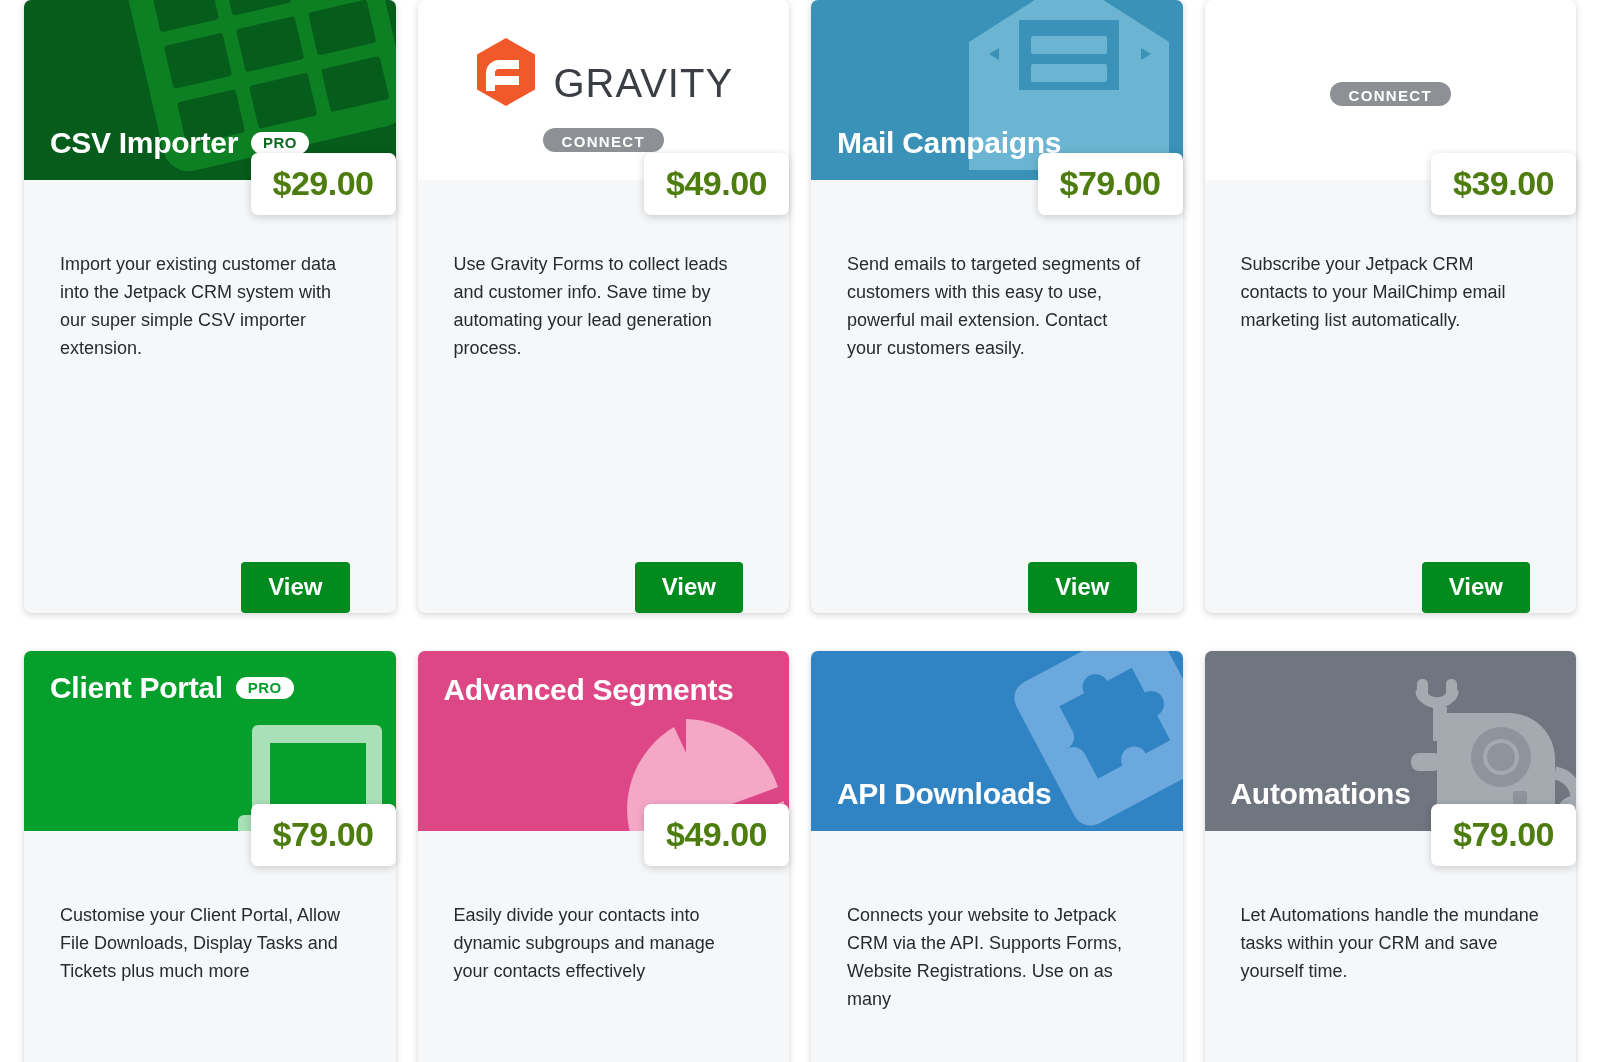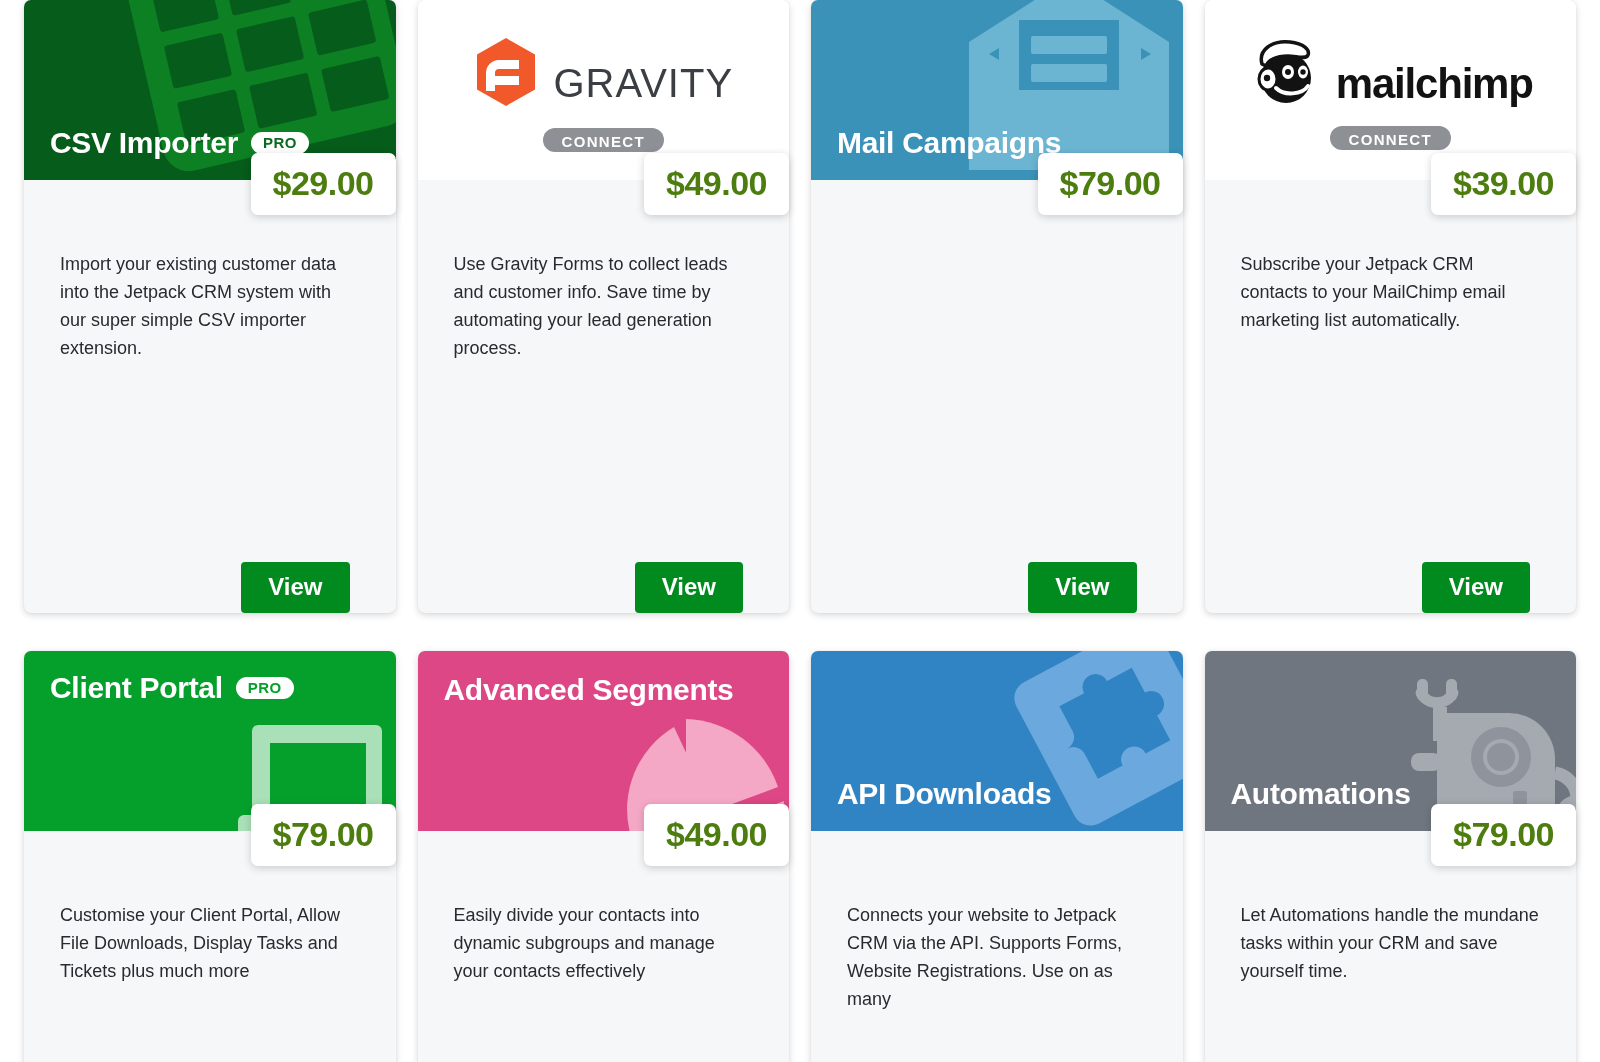--- a/index.html
+++ b/index.html
@@ -243,45 +243,30 @@
           <polygon points="188,48 178,54 188,60" fill="#3a92b8"></polygon>
           <polygon points="330,48 340,54 330,60" fill="#3a92b8"></polygon>
         </svg>
       </div>
       <div class="header-title">
         <span>Mail Campaigns</span>
       </div>
     </div>
     <div class="price-badge">$79.00</div>
     <div class="card-body">
+      <p class="card-desc">Send emails to targeted segments of customers with this easy to use, powerful mail extension. Contact your customers easily.</p>
       <div class="card-actions">
         <button class="view-btn">View</button>
       </div>
     </div>
   </div>
 
   <div class="card">
     <div class="card-header plain">
       <div class="logo-wrap">
-        <div class="logo-row">
-          <span>
-            <svg width="74" height="68" viewBox="0 0 74 68">
-              <ellipse cx="38" cy="40" rx="25" ry="25" fill="#121212"></ellipse>
-              <path d="M14 26 C10 12 24 2 42 4 C56 5.5 62 12 60 17 C58 22 48 18 40 18 C28 18 20 22 18 28 Z" fill="#ffffff" stroke="#121212" stroke-width="3.5" stroke-linejoin="round"></path>
-              <ellipse cx="20" cy="41" rx="9" ry="11" fill="#ffffff" stroke="#121212" stroke-width="3"></ellipse>
-              <circle cx="19" cy="40" r="3.2" fill="#121212"></circle>
-              <ellipse cx="40" cy="34" rx="6" ry="7" fill="#ffffff"></ellipse>
-              <circle cx="40" cy="34" r="3" fill="#121212"></circle>
-              <ellipse cx="55" cy="34" rx="5" ry="6.5" fill="#ffffff"></ellipse>
-              <circle cx="55" cy="34" r="2.7" fill="#121212"></circle>
-              <path d="M28 50 C36 58 54 57 60 48" fill="none" stroke="#ffffff" stroke-width="4" stroke-linecap="round"></path>
-            </svg>
-          </span>
-          <span class="logo-text mc">mailchimp</span>
-        </div>
         <span class="connect-pill">CONNECT</span>
       </div>
     </div>
     <div class="price-badge">$39.00</div>
     <div class="card-body">
       <p class="card-desc">Subscribe your Jetpack CRM contacts to your MailChimp email marketing list automatically.</p>
       <div class="card-actions">
         <button class="view-btn">View</button>
       </div>
     </div>

